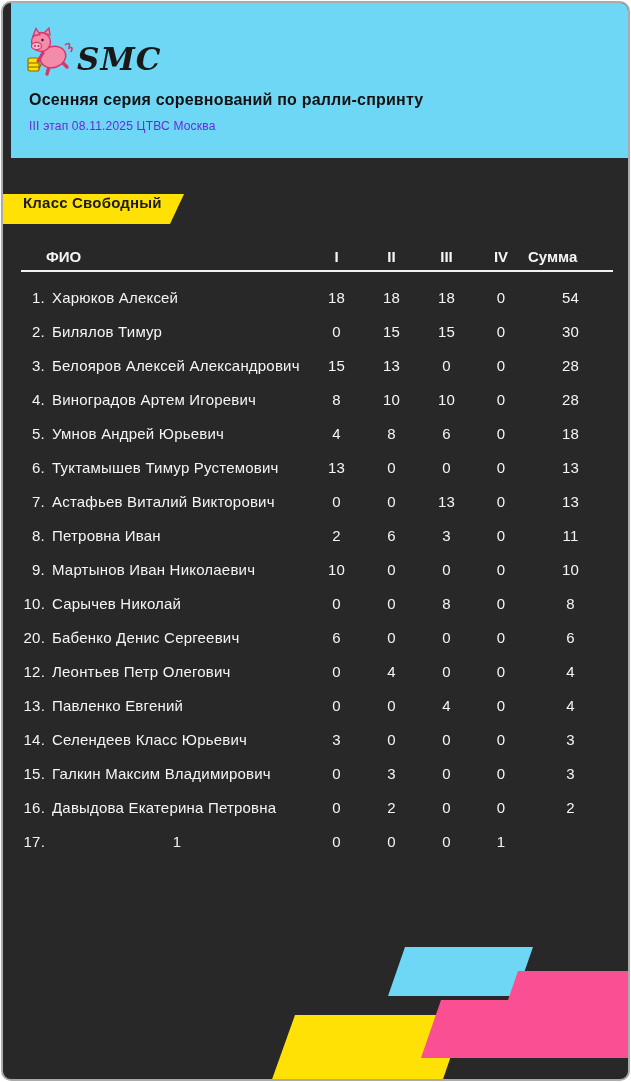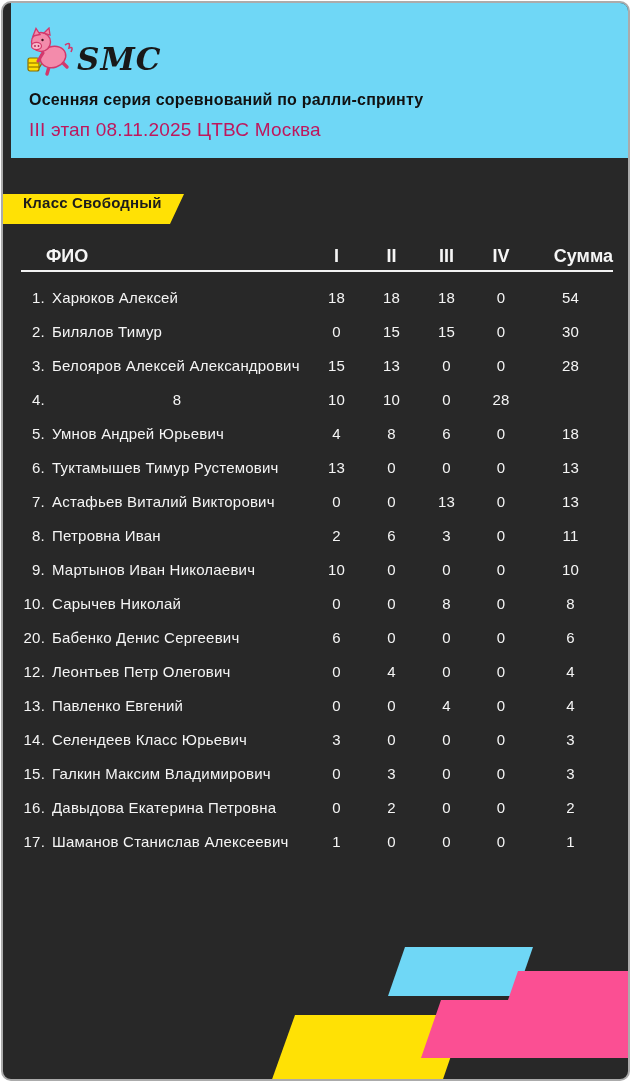--- a/index.html
+++ b/index.html
@@ -24,43 +24,43 @@
     font-family:"DejaVu Serif","Liberation Serif",serif;
     font-style:italic;font-weight:700;font-size:31px;line-height:1;
     color:#191919;margin-left:2px;margin-bottom:2px;letter-spacing:1px;
   }
   .title{
     position:absolute;left:18px;top:88px;width:590px;
     font-size:16px;font-weight:700;color:#111111;letter-spacing:.2px;
   }
   .subtitle{
     position:absolute;left:18px;top:116px;width:590px;
-    font-size:19px;font-weight:400;color:#be185d;letter-spacing:.2px;
+    font-size:12px;font-weight:400;color:#6d28d9;letter-spacing:.2px;
   }
   
   .badge{
     position:absolute;left:0;top:191px;width:186px;height:30px;
     background:var(--accent-yellow,#ffe105);
     clip-path:polygon(0 0,181px 0,167px 100%,0 100%);
     display:flex;
   }
   .badge span{
     padding-left:20px;font-size:15px;font-weight:700;color:#1c1c1c;letter-spacing:.2px;
   }
   
   .table{position:absolute;left:18px;top:240px;width:592px;}
   .thead,.trow{
     display:grid;
     grid-template-columns:24px 1fr 55px 55px 55px 54px 85px;
     align-items:center;color:var(--text-light,#f5f5f5);
   }
-  .thead{height:26px;font-weight:700;font-size:18px;}
+  .thead{height:26px;font-weight:700;font-size:15px;}
   .thead .h-name{grid-column:1 / 3;padding-left:25px;}
   .thead .h-num{text-align:center;}
-  .thead .h-sum{text-align:right;}
+  .thead .h-sum{text-align:left;}
   .hline{height:2px;background:#f2f2f2;margin-top:1px;}
   .tbody{margin-top:8px;}
   .trow{height:34px;font-size:15px;letter-spacing:.2px;}
   .trow .c0{text-align:right;}
   .trow .c1{padding-left:7px;white-space:nowrap;overflow:hidden;}
   .trow .c2,.trow .c3,.trow .c4,.trow .c5,.trow .c6{text-align:center;}
   
   .deco{position:absolute;left:0;top:0;width:631px;height:1082px;pointer-events:none;}
   .deco .cyan{fill:var(--accent-cyan,#6fd7f6);}
   .deco .yellow{fill:var(--accent-yellow,#ffe105);}
@@ -144,20 +144,21 @@
             <span class="c c0">3.</span>
             <span class="c c1">Белояров Алексей Александрович</span>
             <span class="c c2">15</span>
             <span class="c c3">13</span>
             <span class="c c4">0</span>
             <span class="c c5">0</span>
             <span class="c c6">28</span>
           </div>
           <div class="trow">
             <span class="c c0">4.</span>
+            <span class="c c1">Виноградов Артем Игоревич</span>
             <span class="c c2">8</span>
             <span class="c c3">10</span>
             <span class="c c4">10</span>
             <span class="c c5">0</span>
             <span class="c c6">28</span>
           </div>
           <div class="trow">
             <span class="c c0">5.</span>
             <span class="c c1">Умнов Андрей Юрьевич</span>
             <span class="c c2">4</span>
@@ -260,21 +261,20 @@
             <span class="c c0">16.</span>
             <span class="c c1">Давыдова Екатерина Петровна</span>
             <span class="c c2">0</span>
             <span class="c c3">2</span>
             <span class="c c4">0</span>
             <span class="c c5">0</span>
             <span class="c c6">2</span>
           </div>
           <div class="trow">
             <span class="c c0">17.</span>
-            <span class="c c1">Шаманов Станислав Алексеевич</span>
             <span class="c c2">1</span>
             <span class="c c3">0</span>
             <span class="c c4">0</span>
             <span class="c c5">0</span>
             <span class="c c6">1</span>
           </div>
         </div>
     </div>
 
     <svg class="deco" viewBox="0 0 631 1082" aria-hidden="true">

